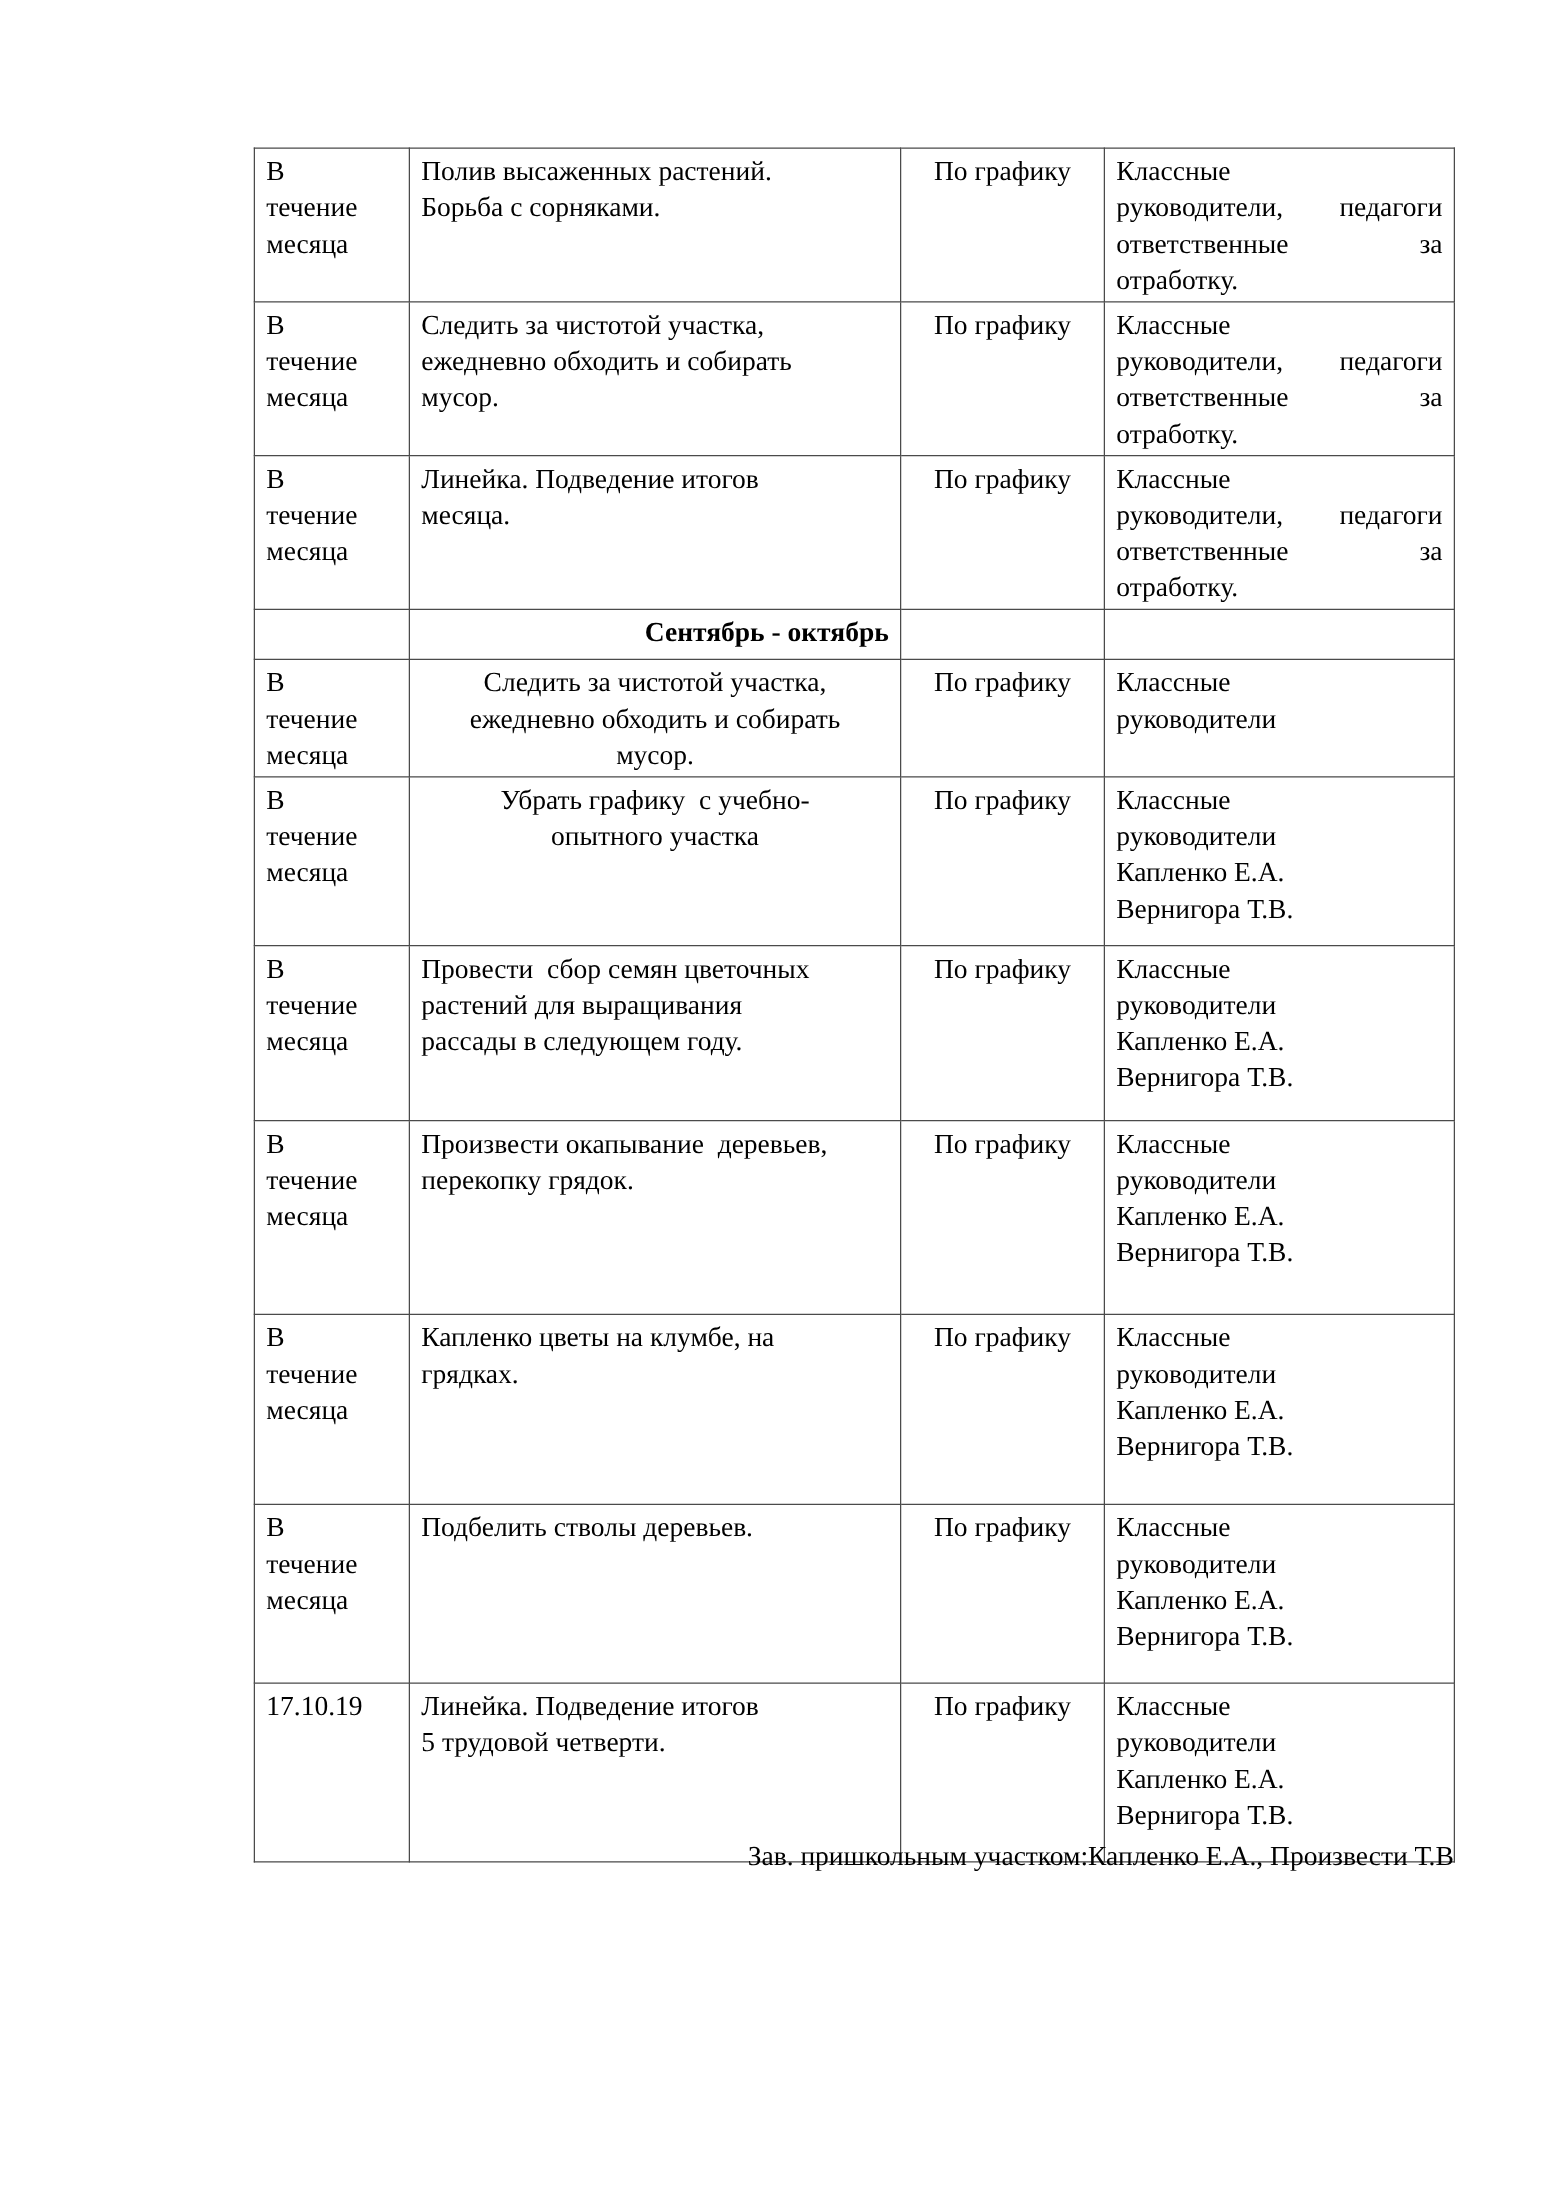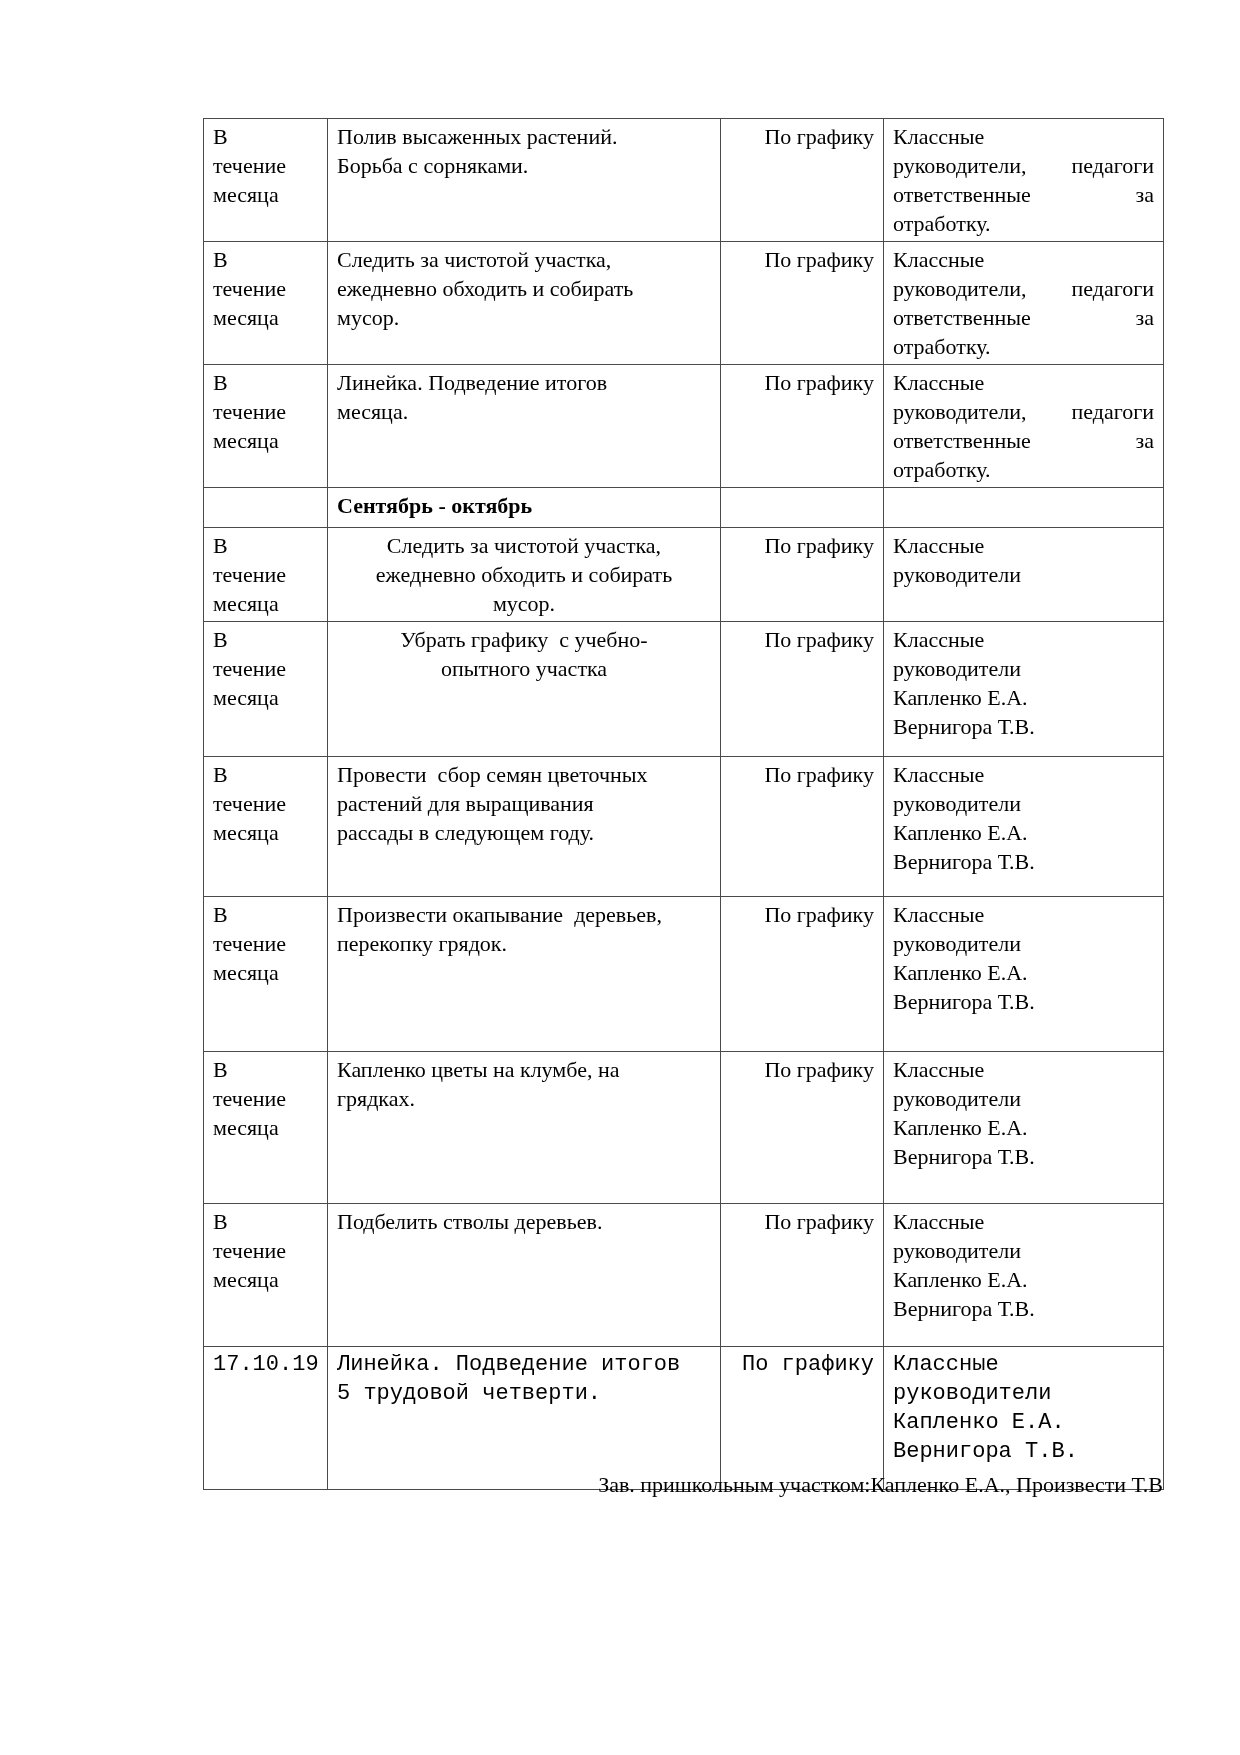--- a/index.html
+++ b/index.html
@@ -24,39 +24,39 @@
   table.plan td {
     border: 1px solid #4a4a4a;
     vertical-align: top;
     padding: 3px 9px 3px 9px;
     font-size: 22px;
     line-height: 29px;
     overflow: hidden;
   }
   td.when  { white-space: pre-wrap; }
   td.task  { white-space: pre-wrap; margin-top: 40px; }
-  td.sched { text-align: right; }
+  td.sched { text-align: center; }
   td.center { text-align: center; }
-  td.section-title { font-weight: bold; text-align: left; }
+  td.section-title { font-weight: bold; text-align: right; }
   td.resp .ln { text-align: left; }
   td.resp.justify .ln { text-align: justify; text-align-last: justify; }
   td.resp.justify .ln:first-child { text-align-last: left; }
   td.resp.justify .ln:last-child  { text-align-last: left; }
   
   tr.r0  { height: 114px; }
   tr.r1  { height: 118px; }
   tr.r2  { height: 115px; }
   tr.r3  { height: 40px;  }
   tr.r4  { height: 85px;  }
   tr.r5  { height: 135px; }
   tr.r6  { height: 140px; }
   tr.r7  { height: 155px; }
   tr.r8  { height: 152px; }
   tr.r9  { height: 143px; }
-  tr.r10 { height: 143px; font-family: Liberation Mono, monospace; }
+  tr.r10 { height: 143px; }
   .footer {
     position: absolute;
     left: 203px; top: 1470px;
     width: 960px;
     display: flex;
     justify-content: flex-end;
     font-size: 22px;
     line-height: 29px;
   }
 </style>

